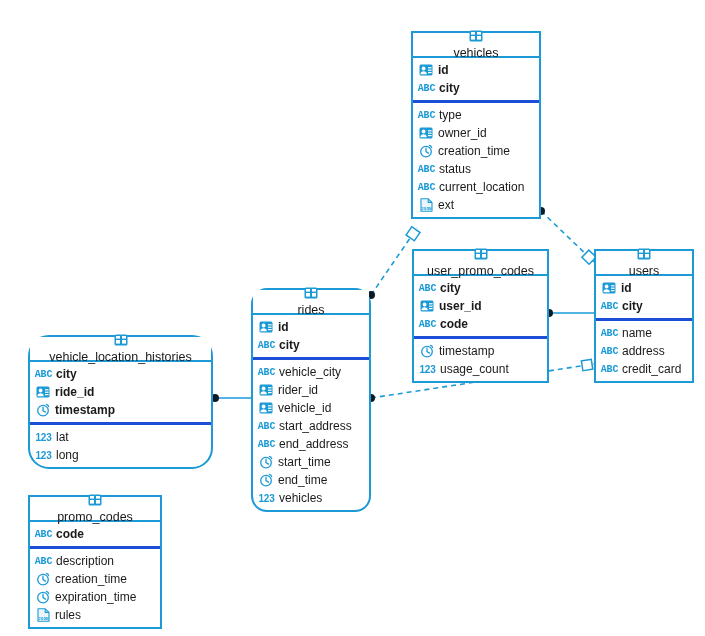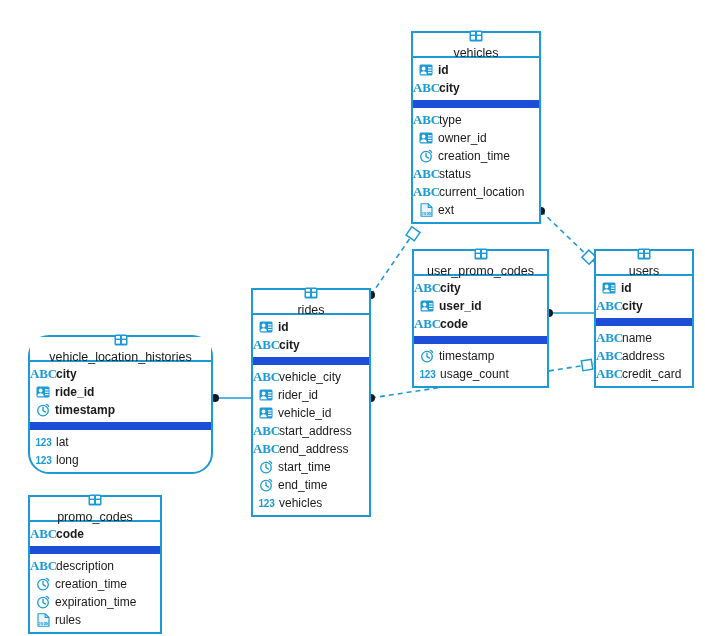--- a/index.html
+++ b/index.html
@@ -46,21 +46,21 @@
   .tbl-title {
     font-size: 12.5px;
     color: #1a1a1a;
     white-space: nowrap;
     line-height: 1;
   }
   .tbl-section {
     padding: 3px 0 3px 0;
   }
   .tbl-section.pk-section {
-    border-bottom: 8px solid #1d4ed8;
+    border-bottom: 3px solid #1d4ed8;
   }
   .field-row {
     display: flex;
     align-items: center;
     gap: 5px;
     height: 18px;
     padding: 0 5px 0 6px;
     white-space: nowrap;
   }
   .field-name {
@@ -76,22 +76,22 @@
   .ico {
     display: inline-flex;
     align-items: center;
     justify-content: center;
     flex: 0 0 auto;
     width: 14px;
     height: 14px;
   }
   .ico svg { display: block; }
   .ico-abc {
-    font-family: Liberation Serif, serif;
-    font-size: 13px;
+    font-family: Liberation Mono, monospace;
+    font-size: 10px;
     font-weight: bold;
     color: #1b9ad6;
     letter-spacing: -0.2px;
     width: 15px;
   }
   .ico-num {
     font-family: "Liberation Sans", sans-serif;
     font-size: 10px;
     font-weight: bold;
     color: #1b9ad6;
@@ -304,21 +304,21 @@
         <div class="field-row">
           <span class="ico ico-abc">ABC</span>
           <span class="field-name">address</span>
         </div>
         <div class="field-row">
           <span class="ico ico-abc">ABC</span>
           <span class="field-name">credit_card</span>
         </div>
       </div>
   </div>
-    <div class="table-node" style="left: 251px; top: 288px; width: 120px;">
+    <div class="table-node" style="left: 251px; top: 288px; width: 120px; border-radius: 16px;">
     <div class="tbl-header">
       <span class="ico ico-table">
           <svg width="14" height="12" viewBox="0 0 14 12">
             <rect x="0.5" y="0.5" width="13" height="11" rx="1.5" fill="#1b9ad6"></rect>
             <rect x="2" y="2" width="4" height="2.6" fill="#fff"></rect>
             <rect x="8" y="2" width="4" height="2.6" fill="#fff"></rect>
             <rect x="2" y="6" width="4" height="3.6" fill="#fff"></rect>
             <rect x="8" y="6" width="4" height="3.6" fill="#fff"></rect>
           </svg>
         </span>

